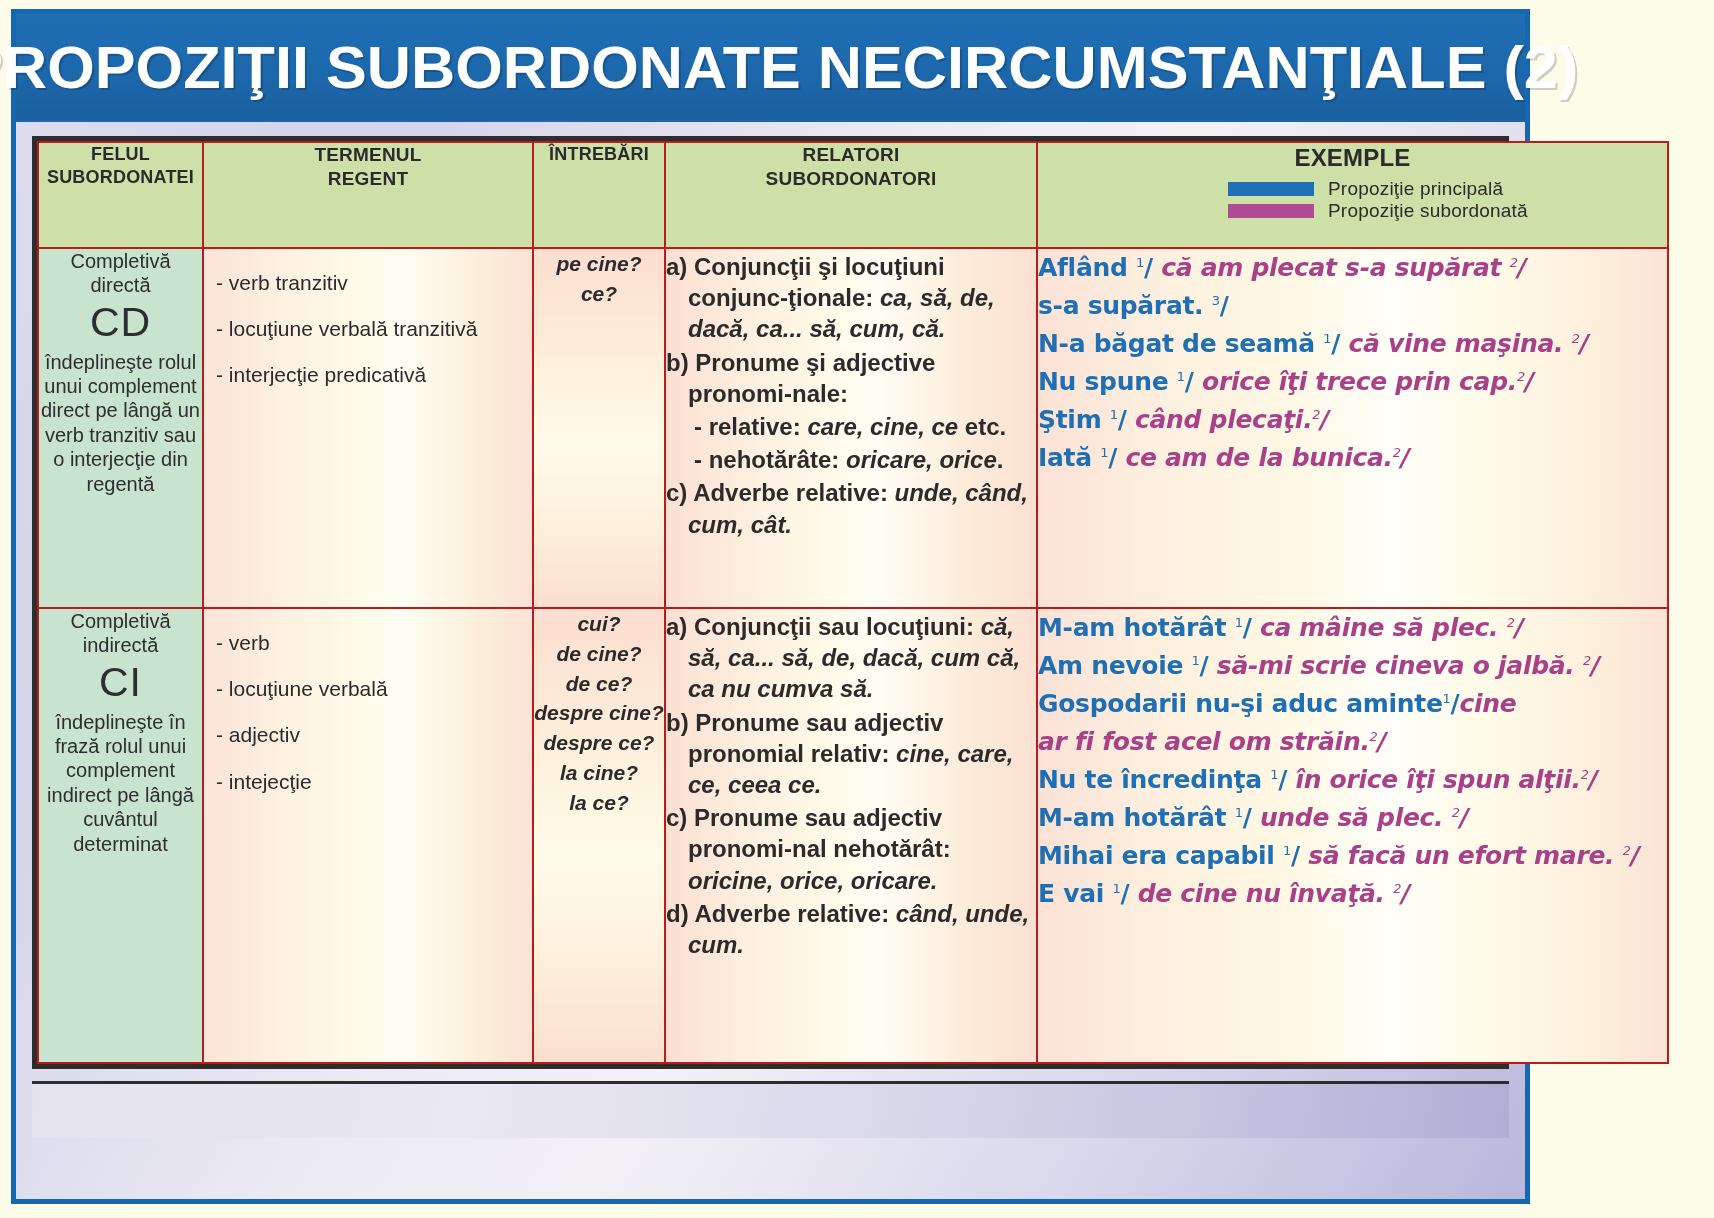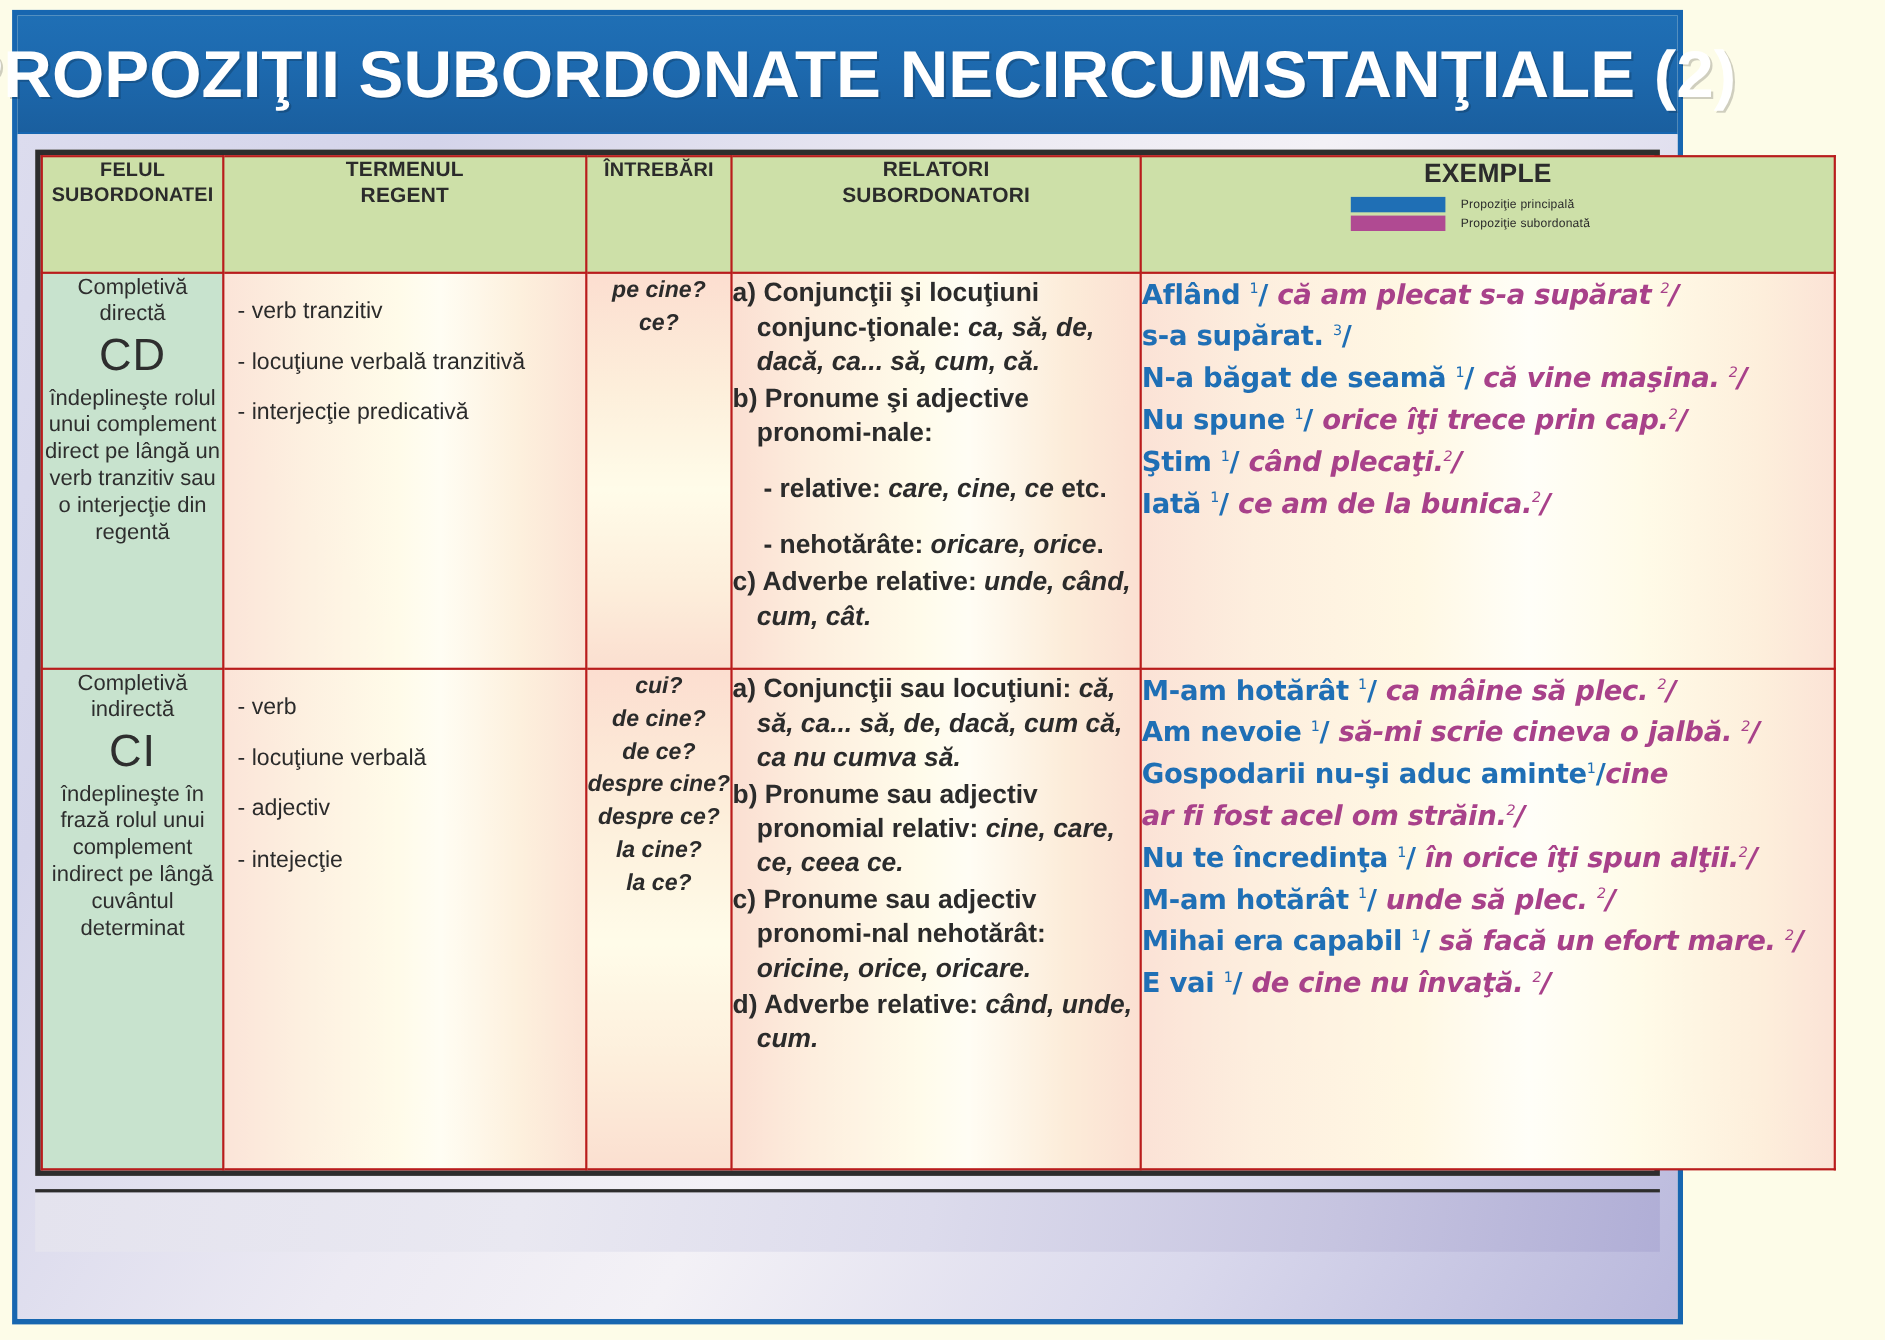--- a/index.html
+++ b/index.html
@@ -93,21 +93,21 @@
     text-align:center;font-weight:bold;font-size:24px;color:#2b2b2b;
     margin-bottom:6px;
   }
   .legend-row{
     display:flex;align-items:center;justify-content:flex-start;
     margin-left:190px;margin-bottom:3px;
   }
   .swatch{
     width:86px;height:14px;display:inline-block;margin-right:14px;flex:0 0 auto;
   }
-  .legend-label{font-size:11px;font-weight:normal;color:#2b2b2b;line-height:1;}
+  .legend-label{font-size:19px;font-weight:normal;color:#2b2b2b;line-height:1;}
 
   
   td.felul{
     background:#c8e3ce;
     text-align:center;
     vertical-align:middle;
     font-size:20px;
     color:#2e2e2e;
     line-height:1.22;
     padding:8px 4px;
@@ -148,21 +148,21 @@
   td.relatori{
     background:linear-gradient(90deg,#fbdfd2 0%,#fdeede 20%,#fffbea 46%,#fffdf4 58%,#fcecd9 82%,#fbe0d2 100%);
     vertical-align:middle;
     padding:10px 16px 10px 18px;
     font-size:24px;
     font-weight:bold;
     color:#2b2b2b;
     line-height:1.3;
   }
   td.relatori .ritem{display:block;margin:2px 0;text-indent:-22px;padding-left:22px;}
-  td.relatori .rsub{display:block;margin:20px 0 2px 28px;}
+  td.relatori .rsub{display:block;margin:2px 0 2px 28px;}
   td.relatori i{font-style:italic;}
 
   td.exemple{
     background:linear-gradient(90deg,#fbe2d6 0%,#fdeede 16%,#fff8e4 40%,#fffef8 56%,#fffbe8 72%,#fdeedb 90%,#fbe3d6 100%);
     vertical-align:middle;
     padding:10px 18px;
   }
   .ex-line{
     font-family:"DejaVu Sans",sans-serif;
     font-size:25px;

